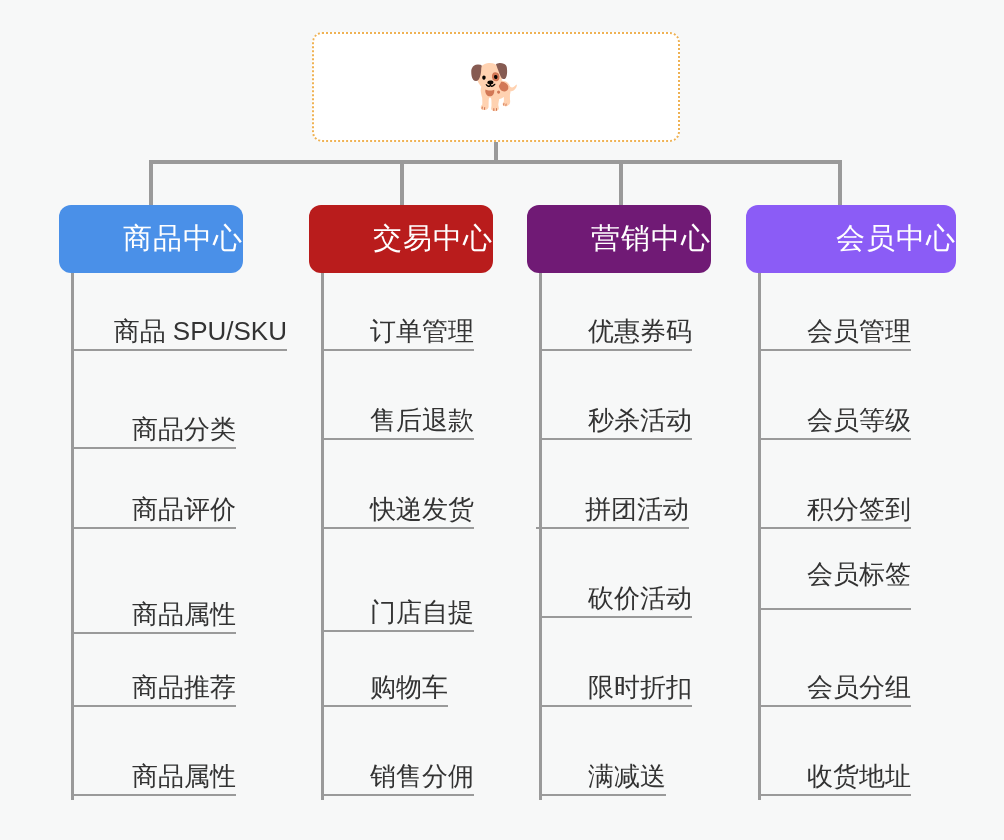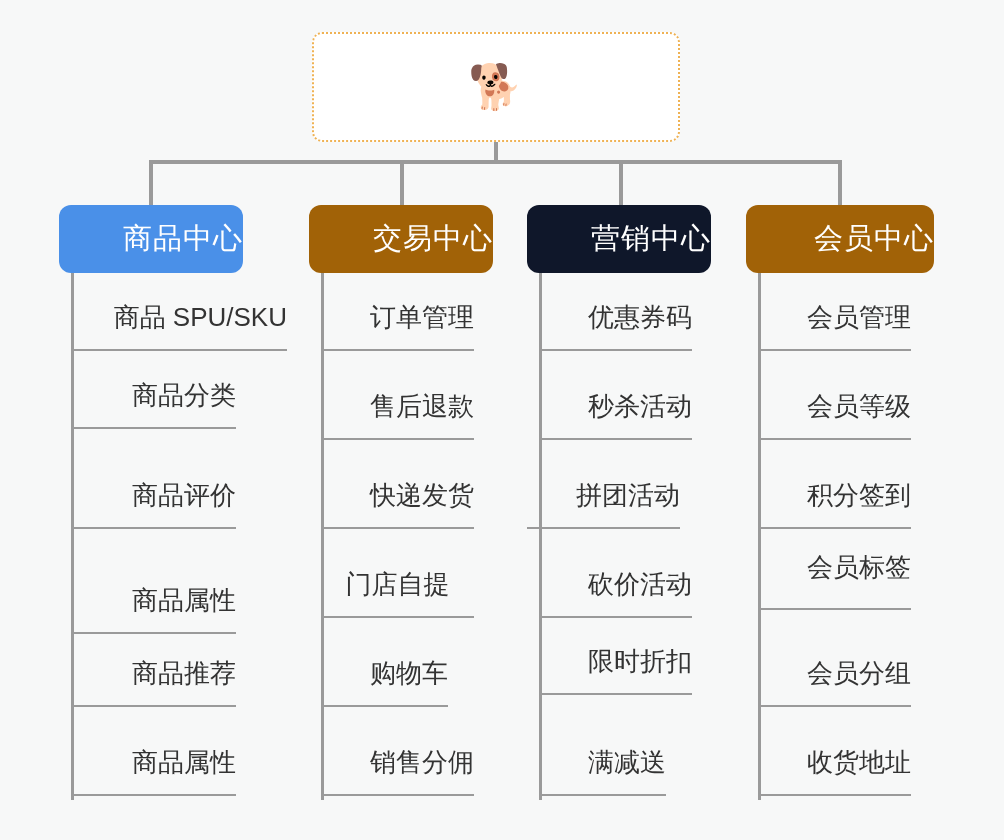--- a/index.html
+++ b/index.html
@@ -84,21 +84,21 @@
   }
 
   
   .leaf {
     position: absolute;
     box-sizing: border-box;
     border-bottom: 2px solid #9a9a9a;
     display: flex;
     align-items: flex-end;
     justify-content: flex-end;
-    padding-bottom: 16px;
+    padding-bottom: 2px;
   }
   .leaf-label {
     font-size: 26px;
     color: #333333;
     white-space: nowrap;
     line-height: 1.15;
   }
 </style>
 </head>
 <body style="background: rgb(247, 248, 248);">
@@ -120,91 +120,91 @@
 
   <div class="column" style="left:59px; width:230px;">
     <div class="cat-box" style="width: 184px; background: rgb(74, 144, 232);">
       <span>商品中心</span>
     </div>
     <div class="spine" style="left:12px; top:68px; height:527px;"></div>
 
     <div class="leaf" style="left:12px; top:80px; width:216px; height:66px;">
       <span class="leaf-label">商品 SPU/SKU</span>
     </div>
-    <div class="leaf" style="left:12px; top:158px; width:165px; height:66px;text-align:center;">
+    <div class="leaf" style="left:12px; top:178px; width:165px; height:66px;text-align:center;">
       <span class="leaf-label">商品分类</span>
     </div>
     <div class="leaf" style="left:12px; top:258px; width:165px; height:66px;">
       <span class="leaf-label">商品评价</span>
     </div>
     <div class="leaf" style="left:12px; top:363px; width:165px; height:66px;">
       <span class="leaf-label">商品属性</span>
     </div>
     <div class="leaf" style="left:12px; top:436px; width:165px; height:66px;">
       <span class="leaf-label">商品推荐</span>
     </div>
     <div class="leaf" style="left:12px; top:525px; width:165px; height:66px;">
       <span class="leaf-label">商品属性</span>
     </div>
   </div>
 
   <div class="column" style="left:309px; width:200px;">
-    <div class="cat-box" style="width: 184px; background: #a16207;">
+    <div class="cat-box" style="width: 184px; background: #b91c1c;">
       <span>交易中心</span>
     </div>
     <div class="spine" style="left:12px; top:68px; height:527px;"></div>
 
     <div class="leaf" style="left:12px; top:80px; width:153px; height:66px;">
       <span class="leaf-label">订单管理</span>
     </div>
     <div class="leaf" style="left:12px; top:169px; width:153px; height:66px;">
       <span class="leaf-label">售后退款</span>
     </div>
     <div class="leaf" style="left:12px; top:258px; width:153px; height:66px;">
       <span class="leaf-label">快递发货</span>
     </div>
-    <div class="leaf" style="left:12px; top:347px; width:153px; height:66px;justify-content:center;">
+    <div class="leaf" style="left:12px; top:361px; width:153px; height:66px;">
       <span class="leaf-label">门店自提</span>
     </div>
     <div class="leaf" style="left:12px; top:436px; width:127px; height:66px;">
       <span class="leaf-label">购物车</span>
     </div>
     <div class="leaf" style="left:12px; top:525px; width:153px; height:66px;">
       <span class="leaf-label">销售分佣</span>
     </div>
   </div>
 
   <div class="column" style="left:527px; width:200px;">
-    <div class="cat-box" style="width: 184px; background: #0f172a;">
+    <div class="cat-box" style="width: 184px; background: #701a75;">
       <span>营销中心</span>
     </div>
     <div class="spine" style="left:12px; top:68px; height:527px;"></div>
 
     <div class="leaf" style="left:12px; top:80px; width:153px; height:66px;">
       <span class="leaf-label">优惠券码</span>
     </div>
     <div class="leaf" style="left:12px; top:169px; width:153px; height:66px;">
       <span class="leaf-label">秒杀活动</span>
     </div>
-    <div class="leaf" style="left:0; top:258px; width:153px; height:66px;">
+    <div class="leaf" style="left:9px; top:258px; width:153px; height:66px;">
       <span class="leaf-label">拼团活动</span>
     </div>
     <div class="leaf" style="left:12px; top:347px; width:153px; height:66px;align-items:flex-end;">
       <span class="leaf-label">砍价活动</span>
     </div>
-    <div class="leaf" style="left:12px; top:424px; width:153px; height:66px;">
+    <div class="leaf" style="left:12px; top:436px; width:153px; height:66px;">
       <span class="leaf-label">限时折扣</span>
     </div>
     <div class="leaf" style="left:12px; top:525px; width:127px; height:66px;">
       <span class="leaf-label">满减送</span>
     </div>
   </div>
 
   <div class="column" style="left:746px; width:200px;">
-    <div class="cat-box" style="width: 188px; background: #a16207;">
+    <div class="cat-box" style="width: 210px; background: #8b5cf6;">
       <span>会员中心</span>
     </div>
     <div class="spine" style="left:12px; top:68px; height:527px;"></div>
 
     <div class="leaf" style="left:12px; top:80px; width:153px; height:66px;">
       <span class="leaf-label">会员管理</span>
     </div>
     <div class="leaf" style="left:12px; top:169px; width:153px; height:66px;">
       <span class="leaf-label">会员等级</span>
     </div>

